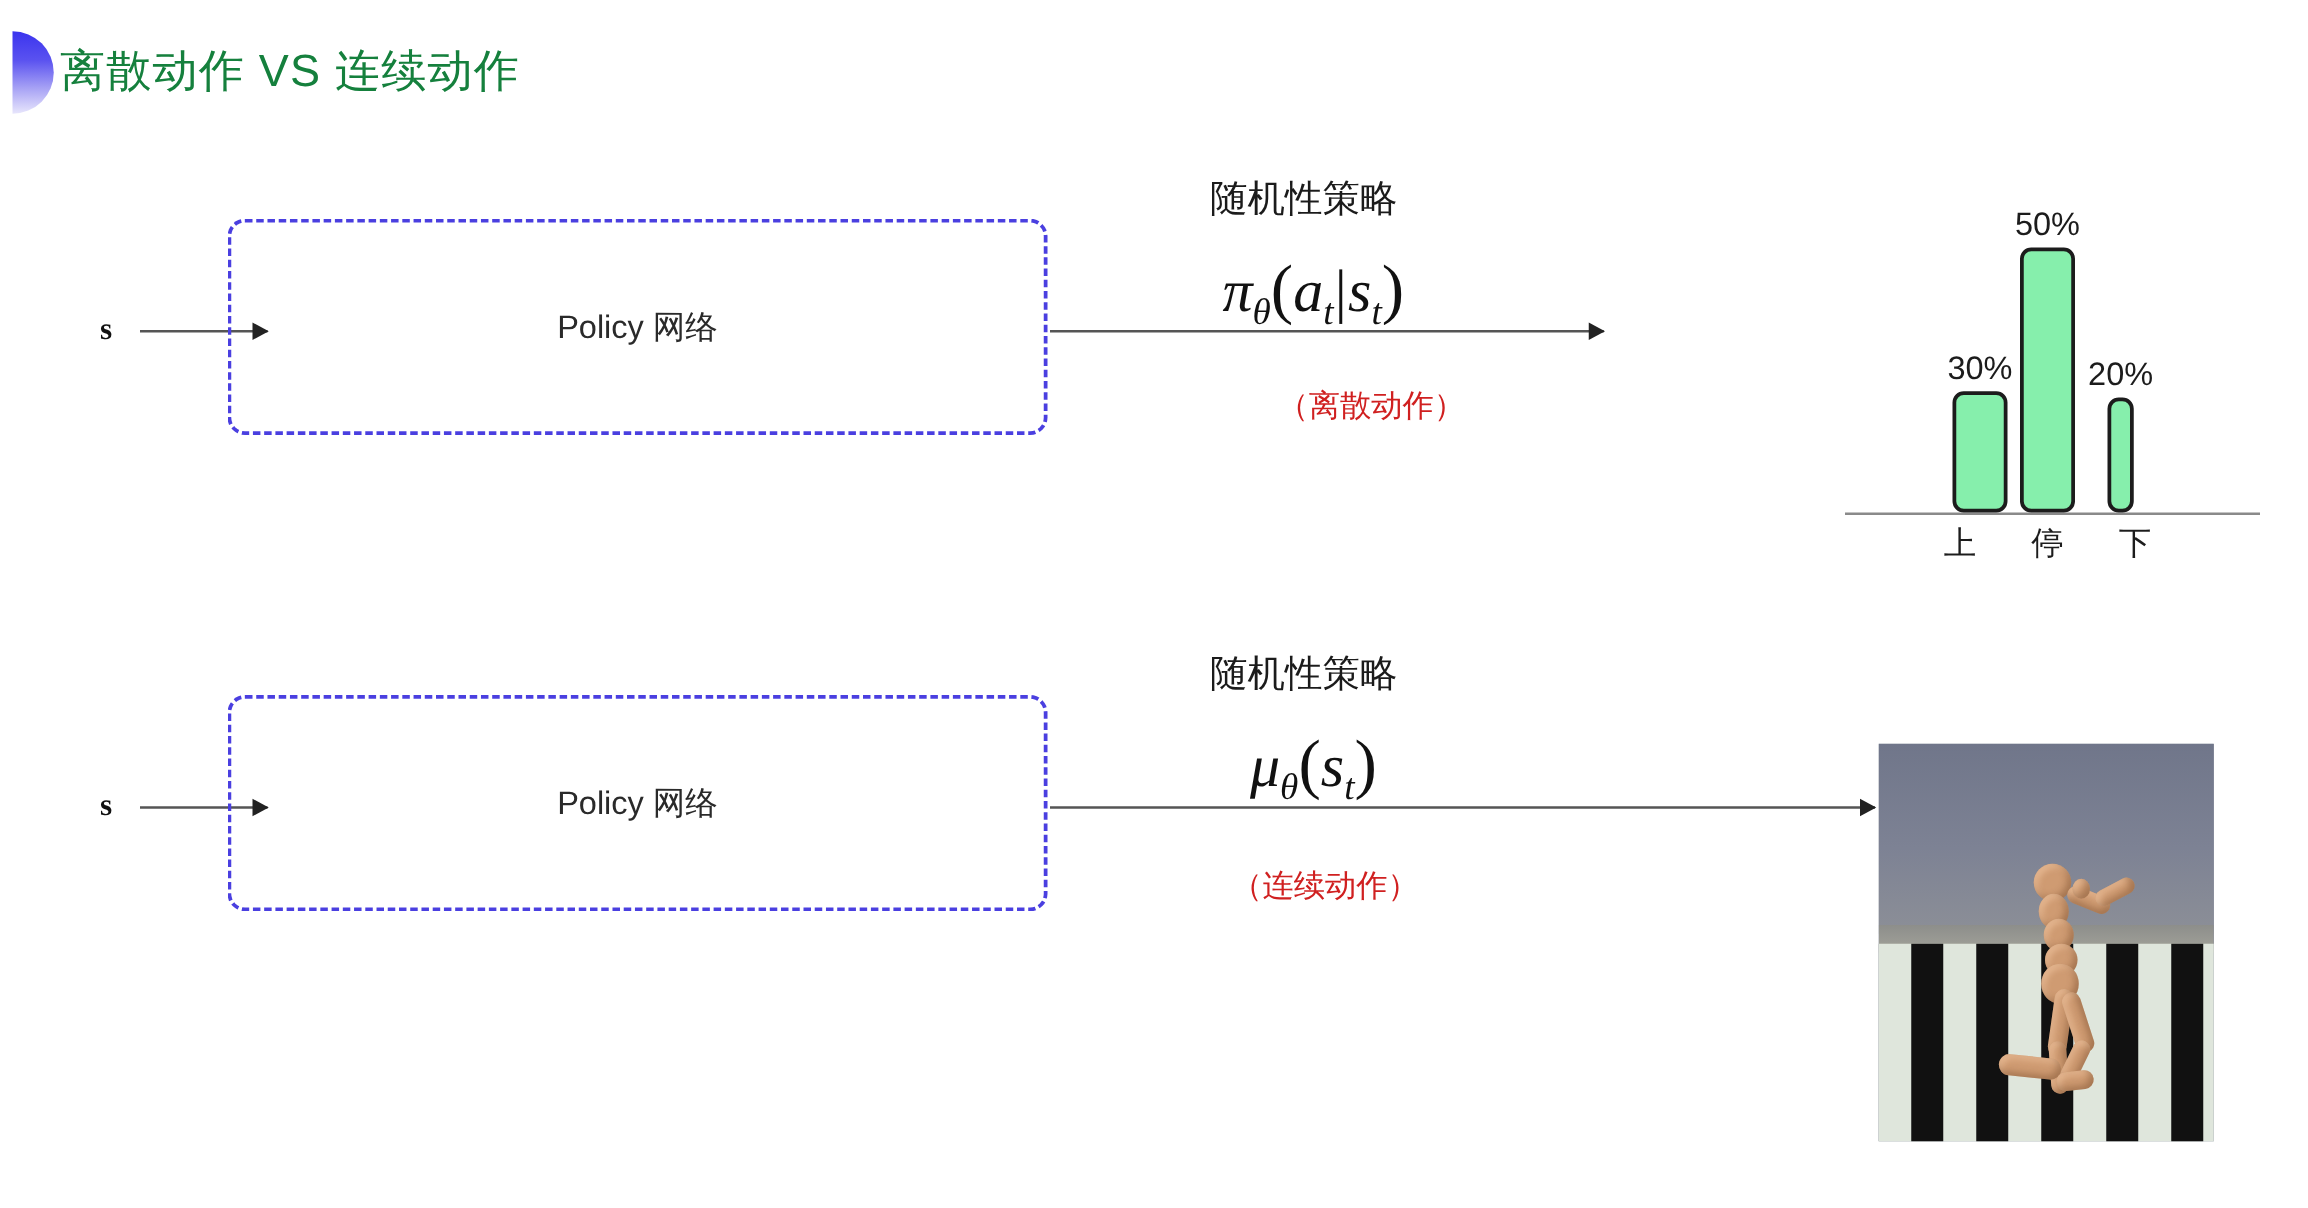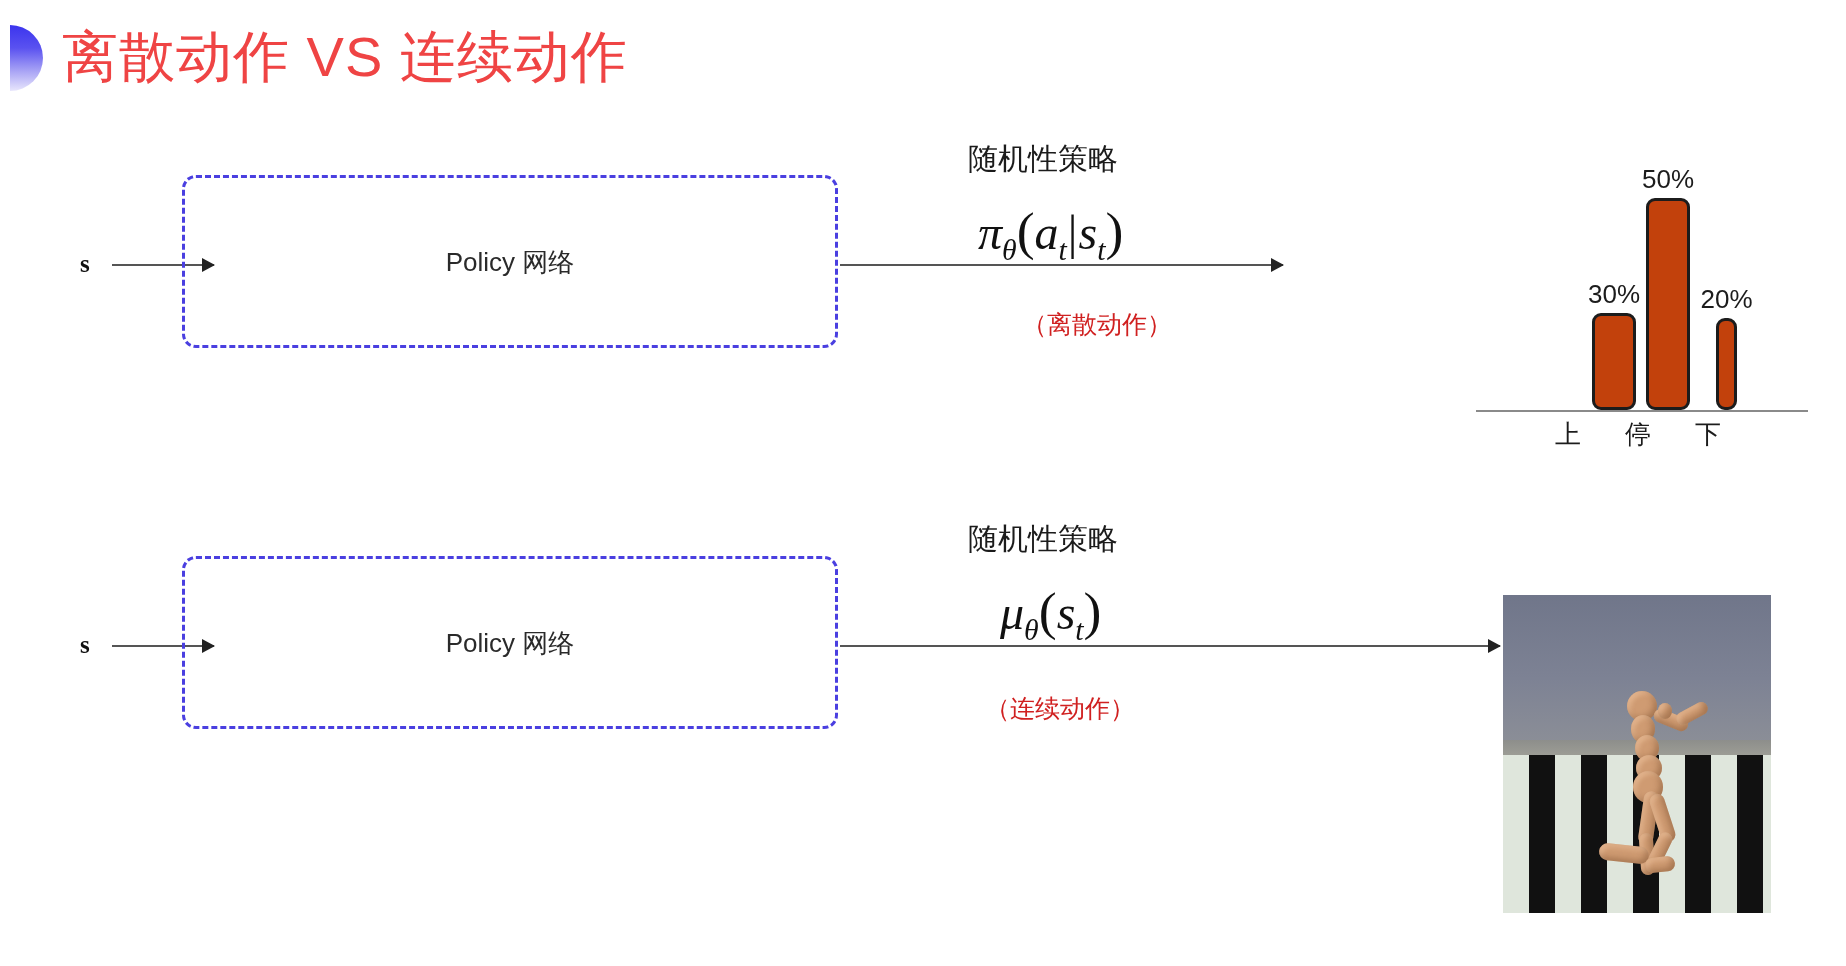--- a/index.html
+++ b/index.html
@@ -24,25 +24,25 @@
     left: 10px;
     top: 25px;
     width: 33px;
     height: 66px;
     border-top-right-radius: 33px 33px;
     border-bottom-right-radius: 33px 33px;
     background: linear-gradient(180deg, #3b34ee 0%, #5a52f0 35%, #a9a4f5 70%, #e8e6fc 100%);
   }
   #title-text {
     position: absolute;
-    left: 62px;
+    left: 48px;
     top: 26px;
-    font-size: 56px;
+    font-size: 36px;
     line-height: 62px;
-    color: #ef4444;
+    color: #15803d;
     letter-spacing: 1px;
     white-space: nowrap;
   }
 
   
   .policy-box {
     position: absolute;
     border: 3px dashed #4a3fe0;
     border-radius: 14px;
     box-sizing: border-box;
@@ -135,22 +135,21 @@
   .bar-group {
     position: absolute;
     bottom: 15px;
   }
   .bar-rect {
     position: absolute;
     bottom: 0;
     border: 3px solid #1c1c1c;
     border-radius: 9px;
     box-sizing: border-box;
-    background: #c2410c;
-    margin-left: 30px;
+    background: #86efac;
   }
   .bar-value {
     position: absolute;
     bottom: 100%;
     left: 50%;
     transform: translateX(-50%);
     margin-bottom: 6px;
     font-size: 26px;
     color: #1c1c1c;
     white-space: nowrap;

